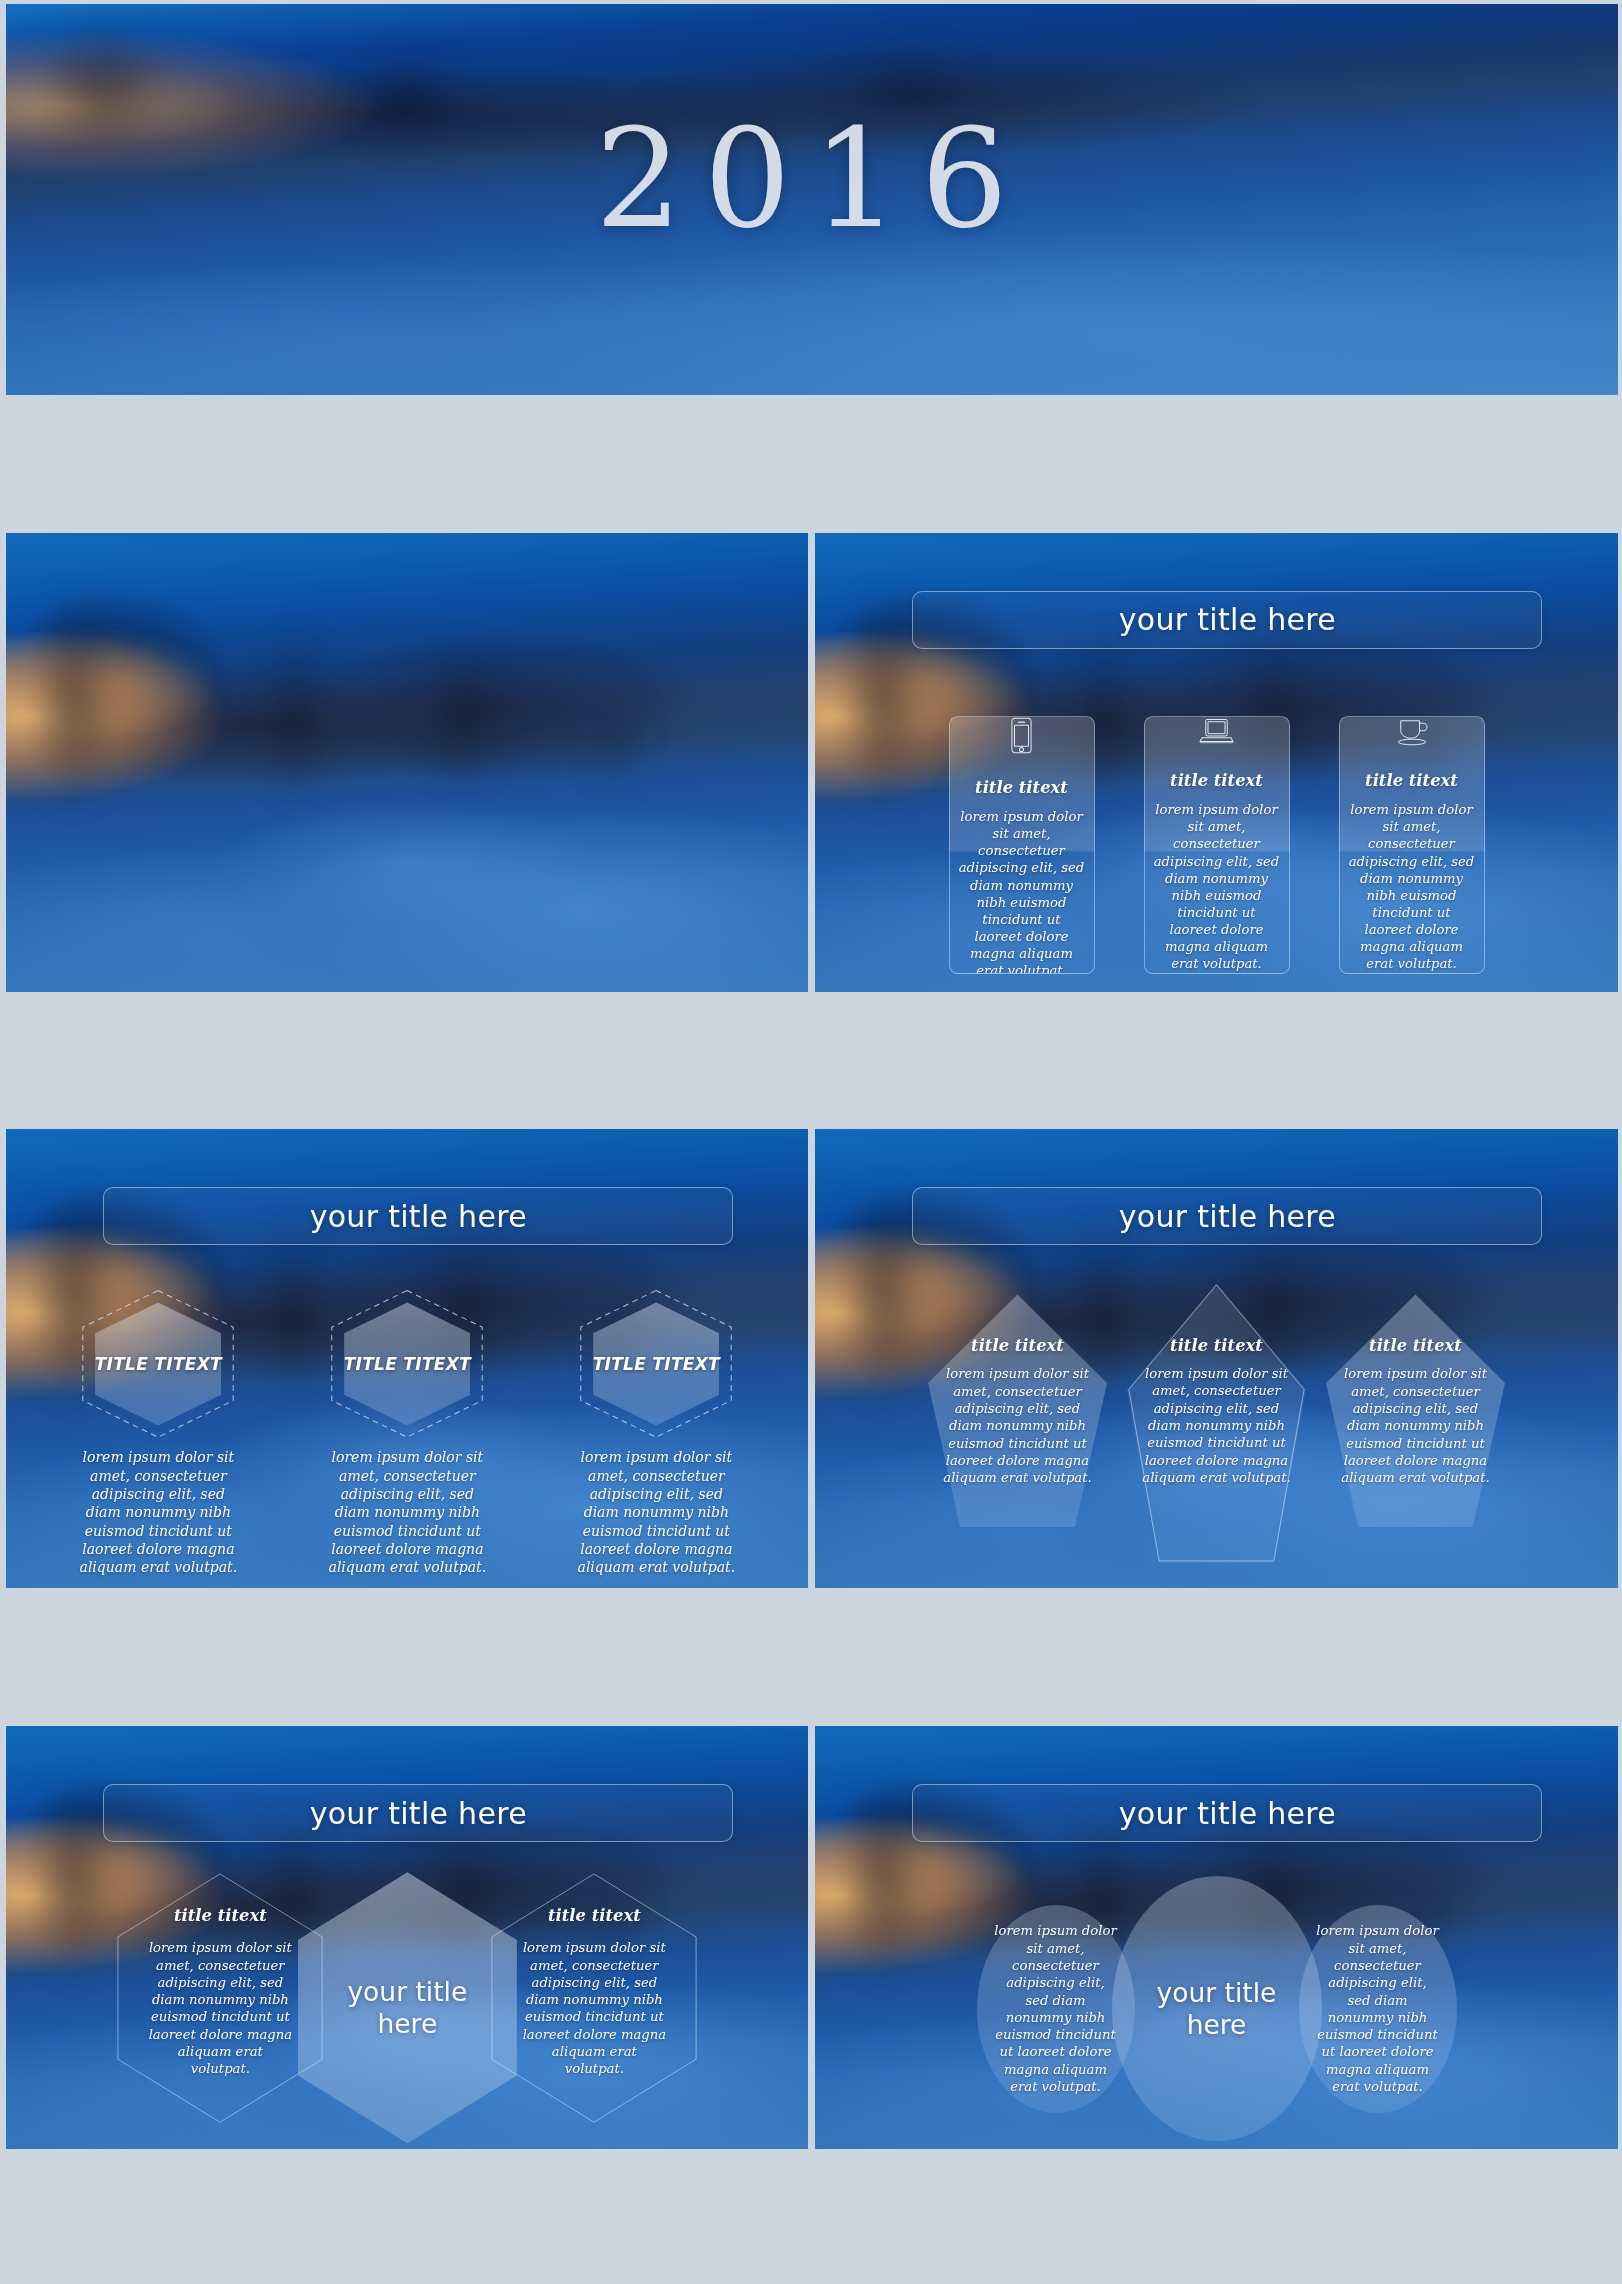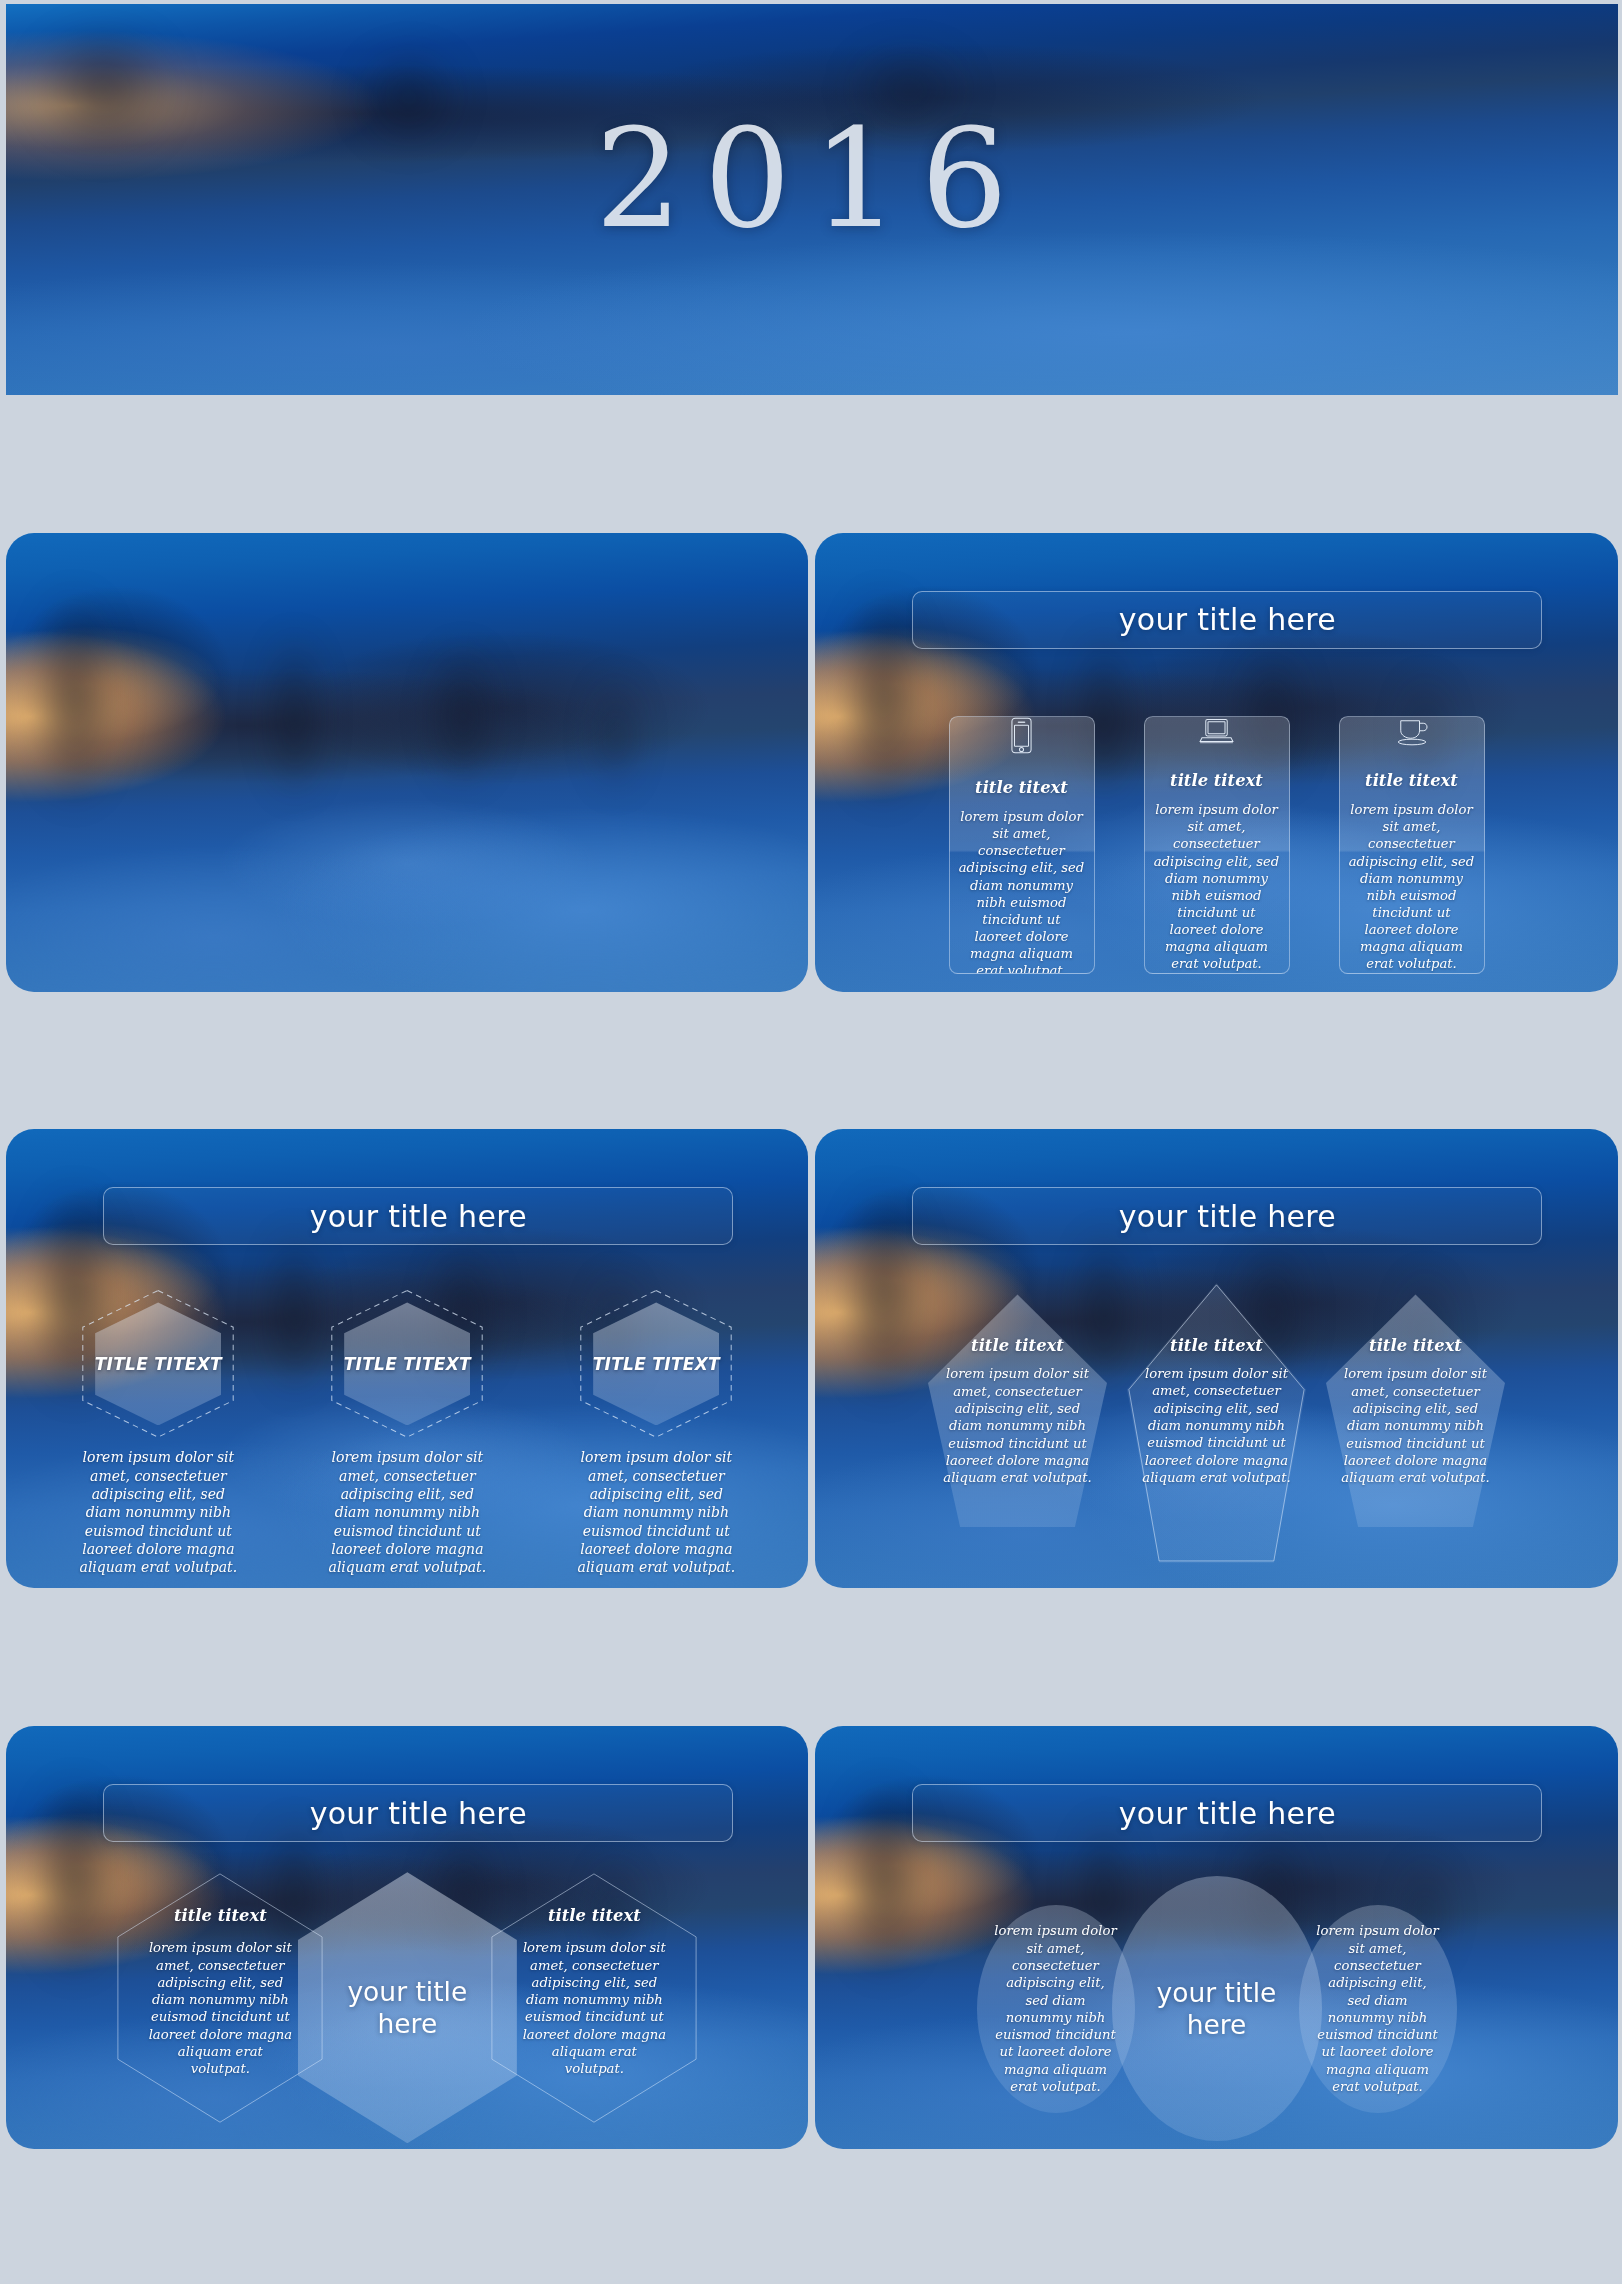--- a/index.html
+++ b/index.html
@@ -24,21 +24,21 @@
     width:100%; height:100%;
   }
 
   
   .slide{
     position:relative;
     overflow:hidden;
     isolation:isolate;
   }
   .slide-hero{ width:100%; height:391px; }
-  .slide-half{ width:calc(50% - 3.8px); height:459px;border-radius:28px; }
+  .slide-half{ width:calc(50% - 3.8px); height:459px; }
   .slide-half.last{ height:423px; }
 
   
   .bg{
     position:absolute; inset:0; z-index:0;
     background:
       
       radial-gradient(ellipse 34% 26% at 3% 40%, rgba(243,186,112,.92) 0%, rgba(226,151,86,.55) 38%, rgba(120,95,95,0) 72%),
       radial-gradient(ellipse 24% 18% at 10% 33%, rgba(255,214,150,.45) 0%, rgba(255,200,130,0) 70%),
       

